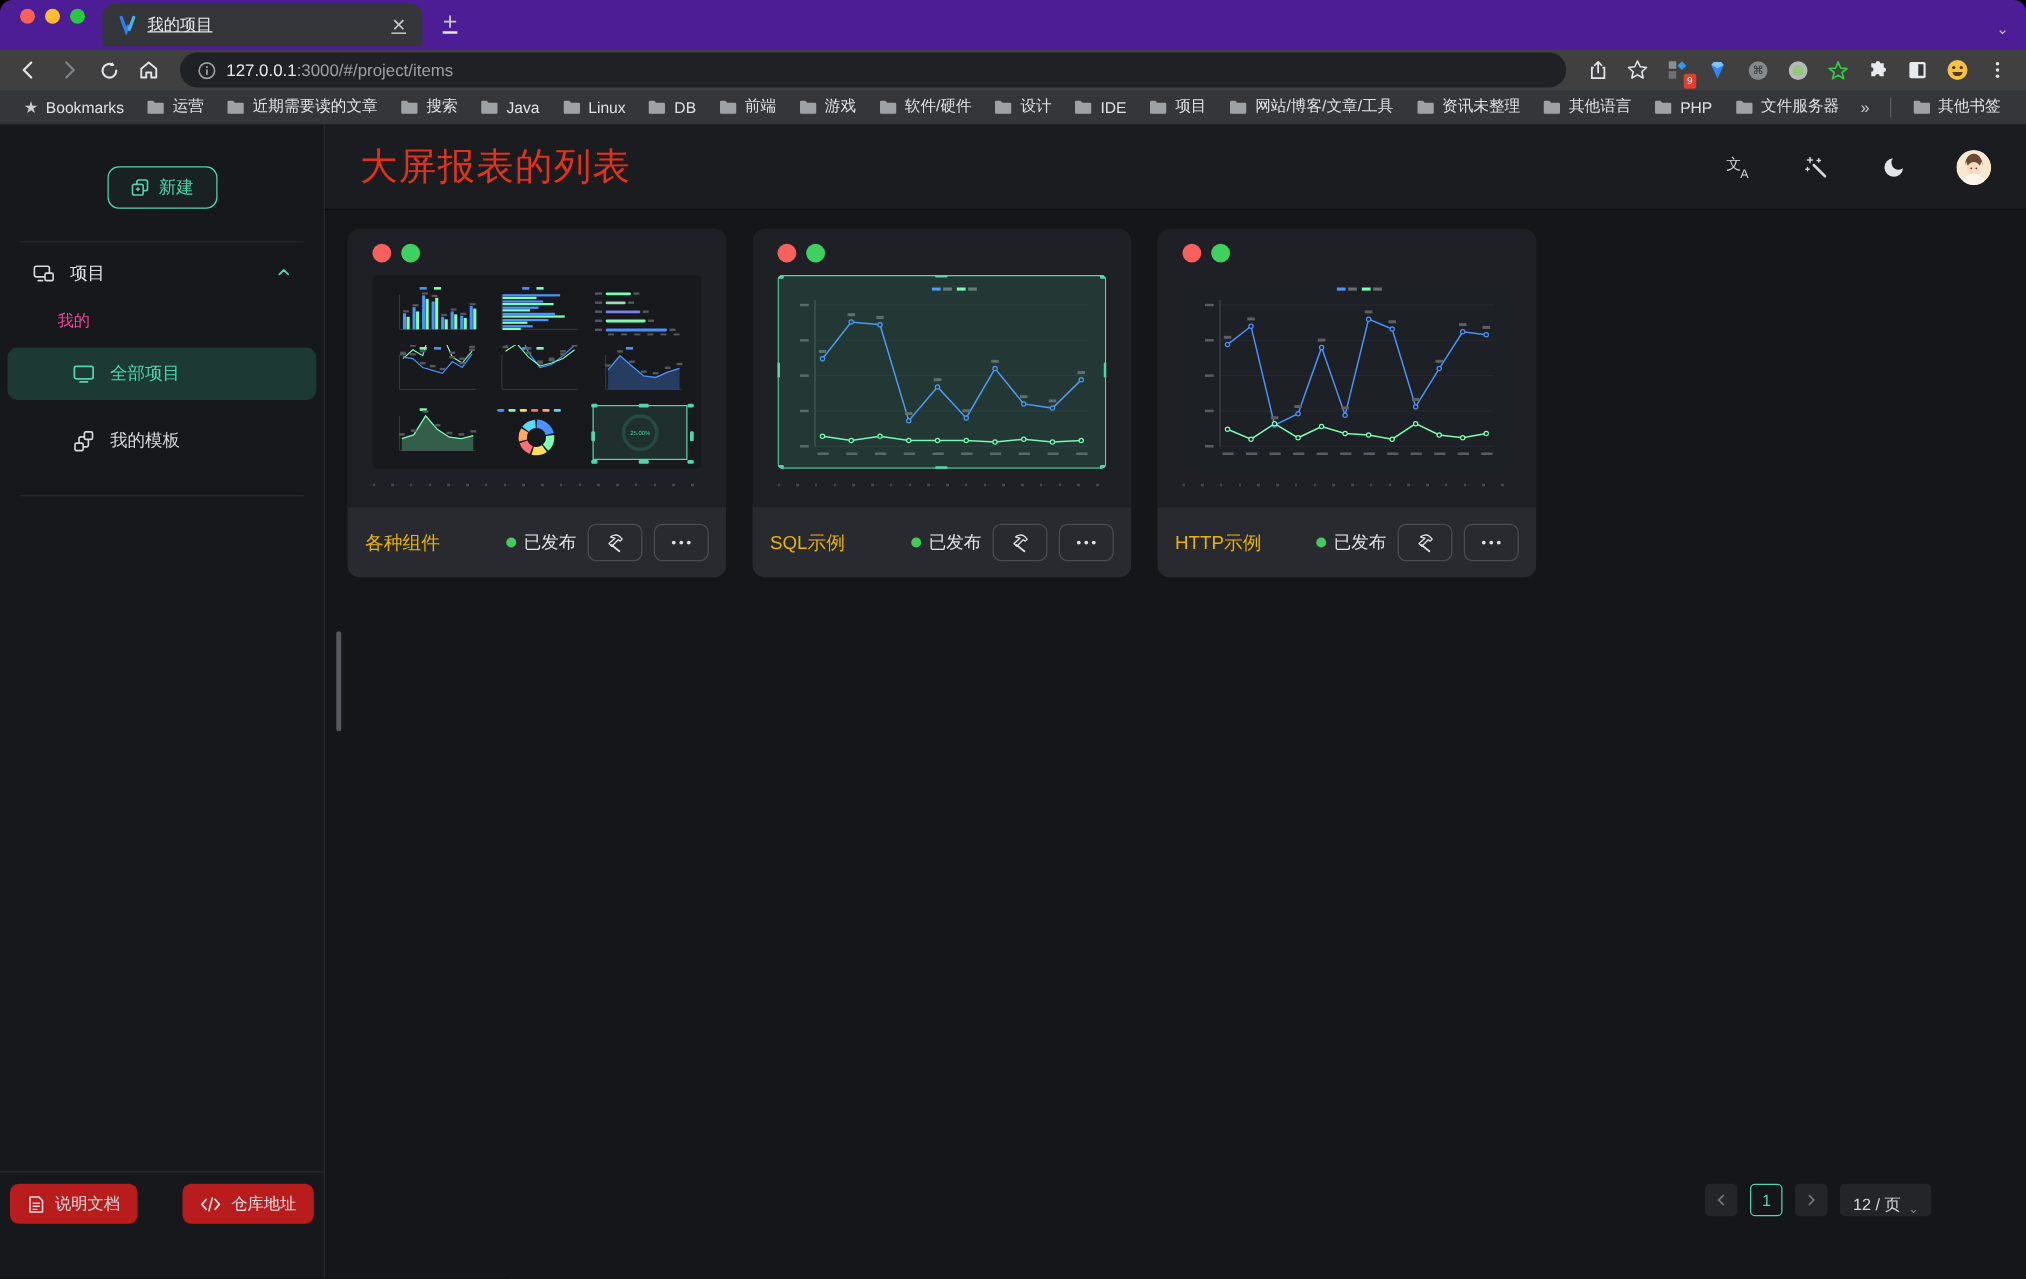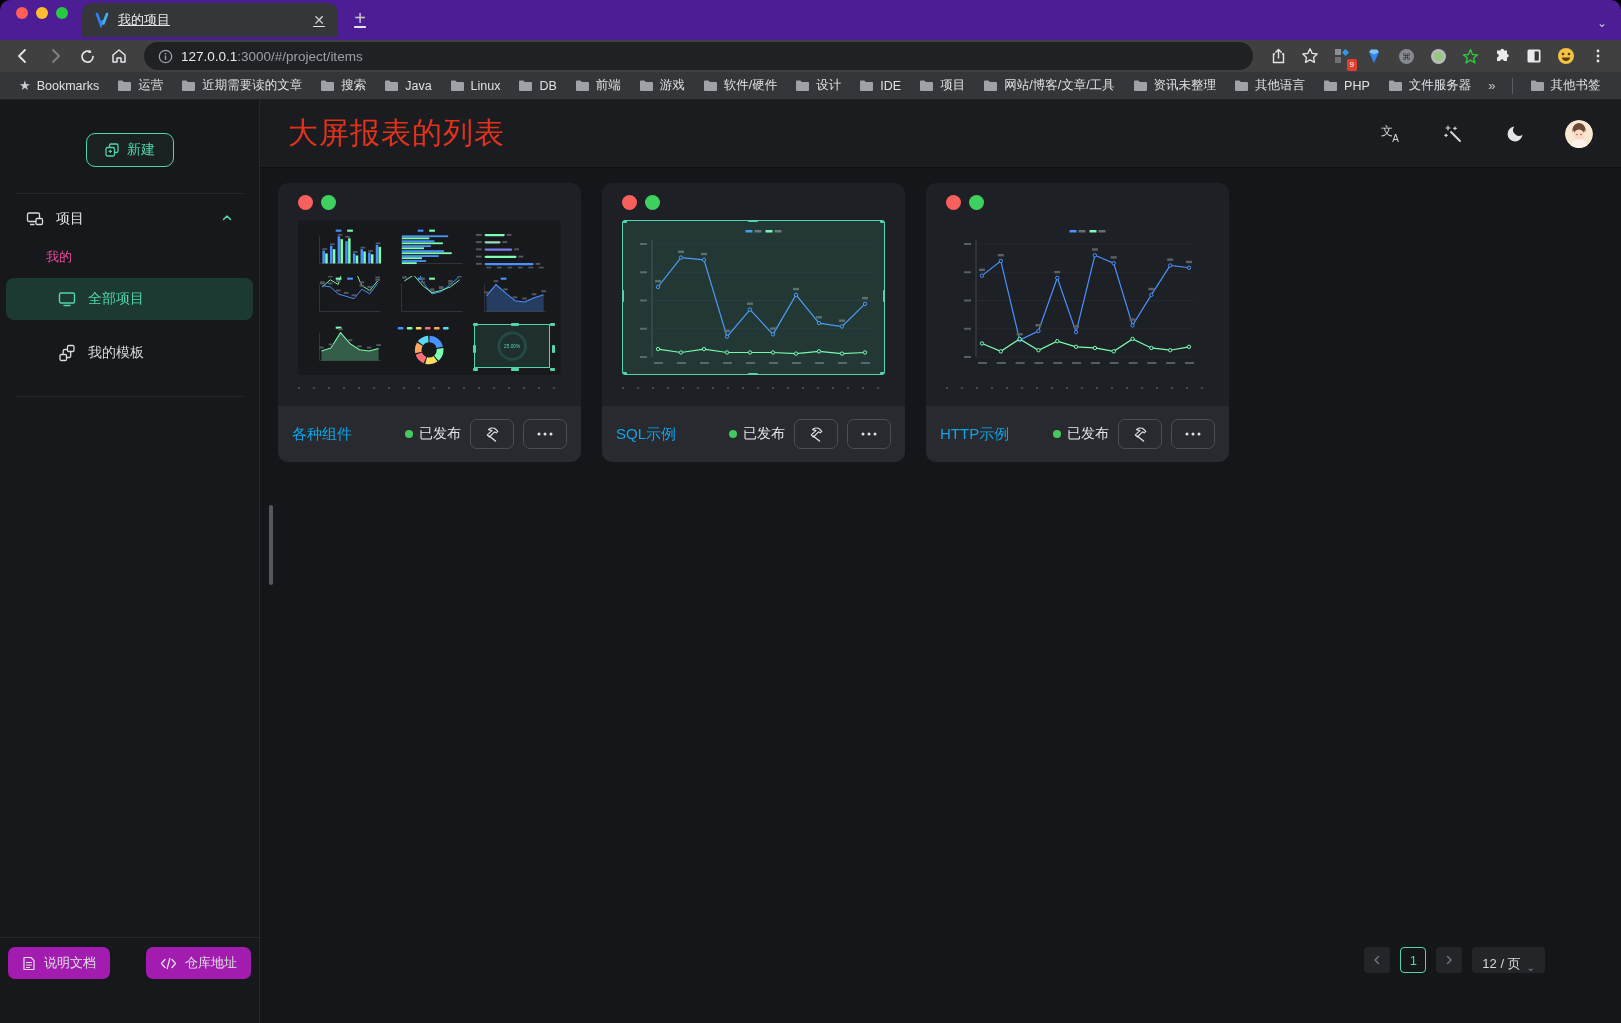--- a/index.html
+++ b/index.html
@@ -38,21 +38,21 @@
   .btn-new { margin:33px auto 0; width:88px; height:34px; border:1px solid #51d6a9; border-radius:9px; background:rgba(81,214,169,0.05); color:#51d6a9; font-size:14px; display:flex; align-items:center; justify-content:center; gap:7px; cursor:pointer; }
   .sb-divider { height:1px; background:#26282c; margin:26px 16px 0; }
   .sb-group { display:flex; align-items:center; gap:12px; padding:16px 26px 0; font-size:14px; color:#e2e4e6; }
   .sb-group .chev { margin-left:auto; color:#51d6a9; }
   .sb-sub { padding:20px 0 0 46px; font-size:13px; color:#ec4899; }
   .sb-item { height:42px; margin:12px 6px 0; border-radius:8px; display:flex; align-items:center; gap:12px; padding-left:52px; font-size:14px; color:#d7d9db; cursor:pointer; }
   .sb-item.active { background:#1c3a33; color:#51d6a9; }
   .sb-item.root { padding-left:26px; margin-top:14px; }
   .sb-spacer { flex:1; }
   .sb-footer { border-top:1px solid #26282c; padding:9px 8px 44px; display:flex; justify-content:space-between; }
-  .sb-btn { height:32px; background:#a21caf; border-radius:7px; display:flex; align-items:center; gap:8px; padding:0 14px; font-size:13px; color:#dfe1e4; cursor:pointer; }
+  .sb-btn { height:32px; background:#b91c1c; border-radius:7px; display:flex; align-items:center; gap:8px; padding:0 14px; font-size:13px; color:#dfe1e4; cursor:pointer; }
 
   .main { flex:1; display:flex; flex-direction:column; min-width:0; }
   .app-header { height:68px; flex:none; background:#1b1c20; border-bottom:1px solid #0d0e10; display:flex; align-items:center; padding:12px 28px; }
   .page-title { font-size:30px; color:#e3321b; letter-spacing:1px; }
   .header-icons { margin-left:auto; display:flex; align-items:center; gap:38px; color:#d5d7da; }
   .h-ic { width:24px; height:24px; display:flex; align-items:center; justify-content:center; cursor:pointer; }
   .avatar { width:28px; height:28px; border-radius:50%; overflow:hidden; cursor:pointer; }
 
   .content { flex:1; position:relative; background:#151619; padding:15px 0 0 18px; }
   .vscroll { position:absolute; left:9px; top:337px; width:4px; height:80px; border-radius:2px; background:#54575c; }
@@ -61,21 +61,21 @@
   .card-top { padding:12px 20px 0; }
   .mac-dots { display:flex; gap:8px; }
   .mac-dots i { width:15px; height:15px; border-radius:50%; }
   .d-red{background:#f7605c;} .d-green{background:#3ed160;}
   .thumb { margin-top:10px; height:155px; border-radius:4px; background:#17191d; position:relative; overflow:hidden; }
   .thumb.chart-bg { background:#1d2024; }
   .sel-overlay { position:absolute; inset:0; background:rgba(81,214,169,0.13); border:1px solid #51d6a9; pointer-events:none; }
   .handle { position:absolute; background:#51d6a9; border-radius:1px; }
   .dotline { margin-top:12px; height:2px; background-image:repeating-linear-gradient(90deg,#45474c 0 2px,transparent 2px 15px); }
   .card-footer { margin-top:auto; height:56px; background:#282a2f; display:flex; align-items:center; padding:0 14px; gap:9px; }
-  .card-title { font-size:15px; color:#0ea5e9; }
+  .card-title { font-size:15px; color:#eab308; }
   .status { margin-left:auto; display:flex; align-items:center; gap:6px; font-size:14px; color:#e2e4e6; }
   .status i { width:8px; height:8px; border-radius:50%; background:#42ca5e; }
   .icon-btn { width:44px; height:30px; border:1px solid #4b4d52; border-radius:7px; background:transparent; color:#dfe1e4; display:flex; align-items:center; justify-content:center; cursor:pointer; }
 
   .pagination { position:absolute; right:76px; bottom:50px; display:flex; align-items:center; gap:10px; }
   .pg-btn { width:26px; height:26px; border-radius:4px; background:#232529; color:#73777c; display:flex; align-items:center; justify-content:center; font-size:13px; cursor:pointer; }
   .pg-page { width:26px; height:26px; border-radius:4px; border:1px solid #51d6a9; color:#51d6a9; background:transparent; display:flex; align-items:center; justify-content:center; font-size:13px; cursor:pointer; }
   .pg-size { height:26px; border-radius:4px; background:#232529; color:#d6d8db; display:flex; align-items:flex-end; gap:6px; padding:0 10px; font-size:13px; cursor:pointer; }
   .pg-size .dn { color:#82868b; font-size:10px; }
 

